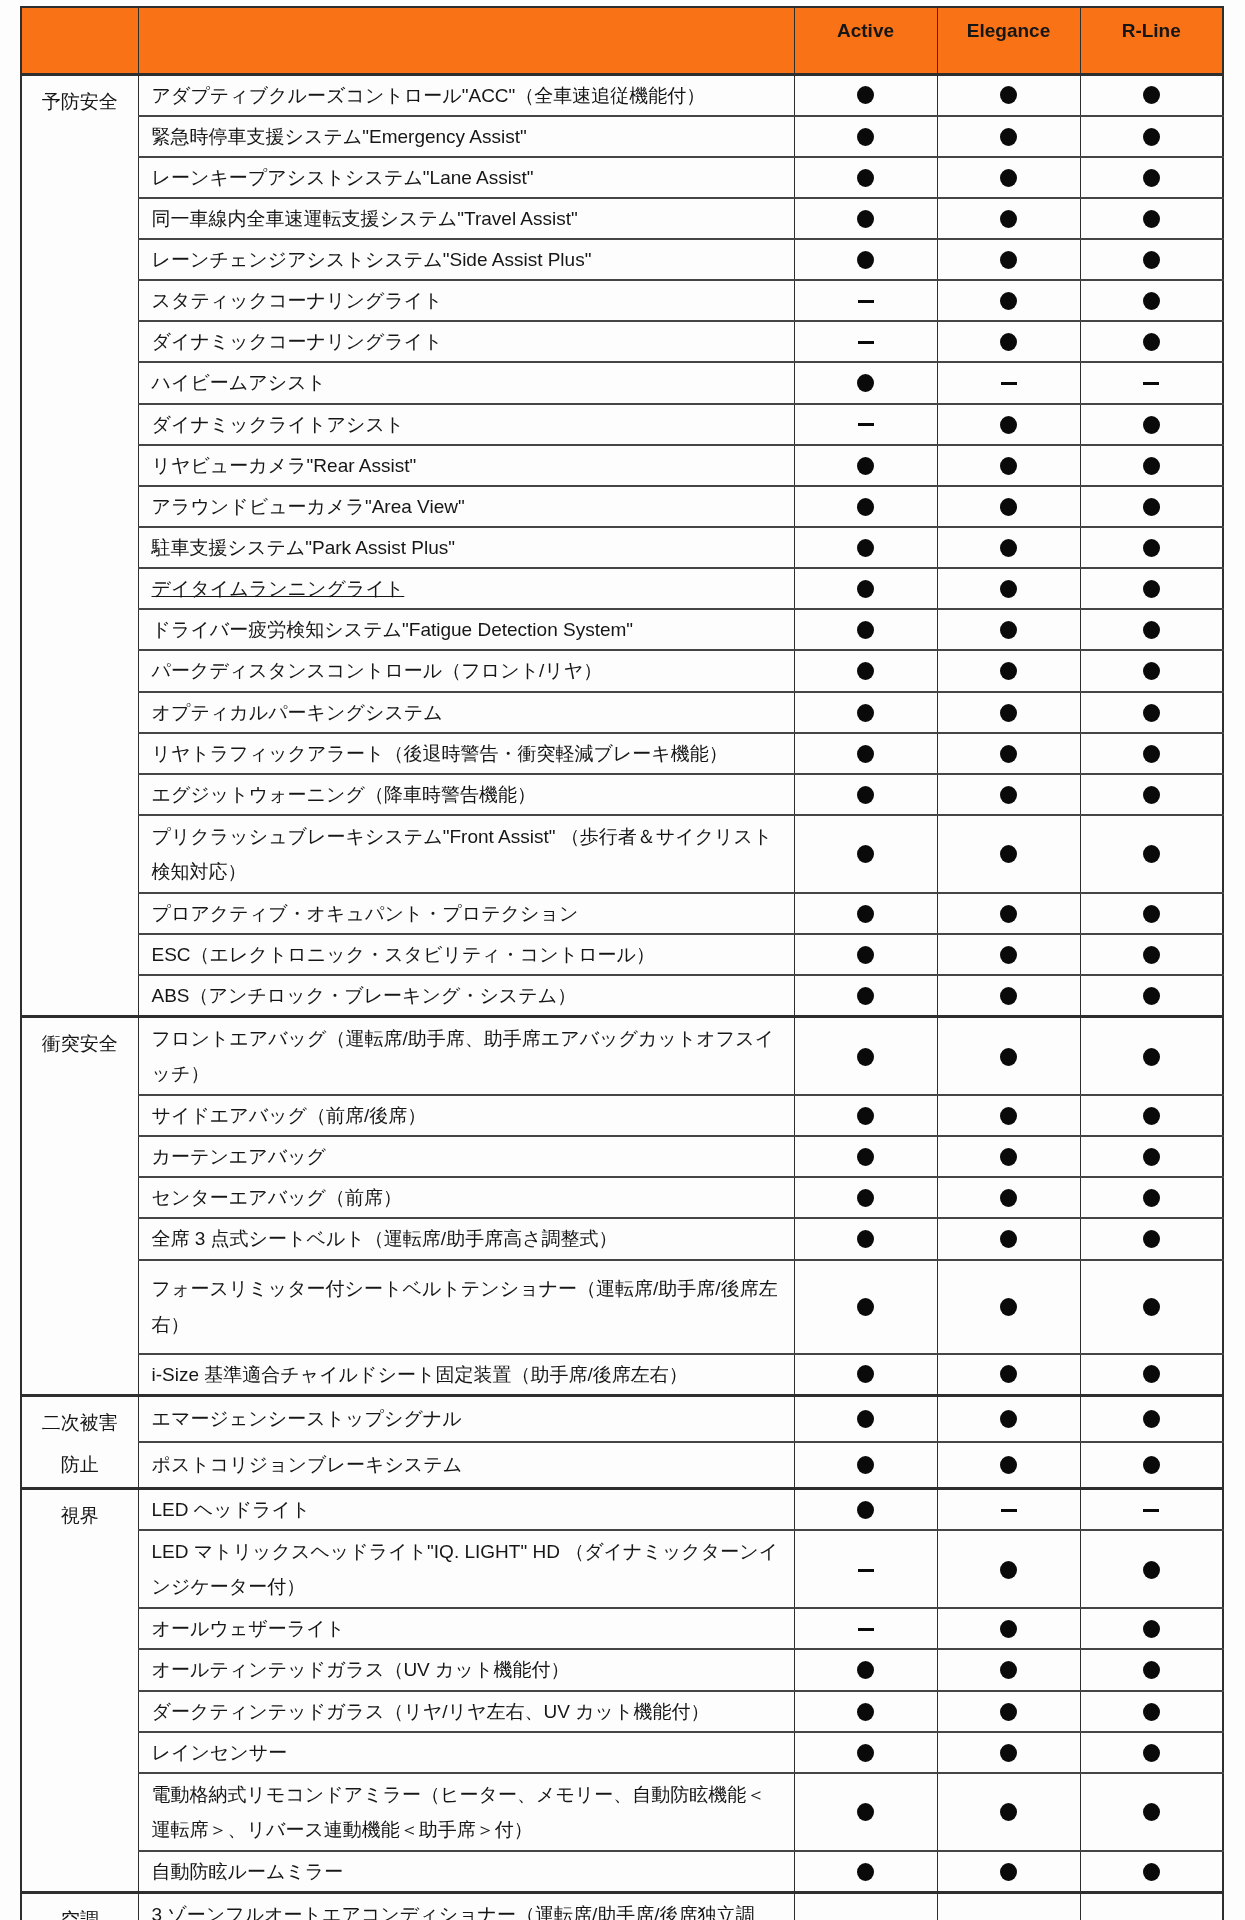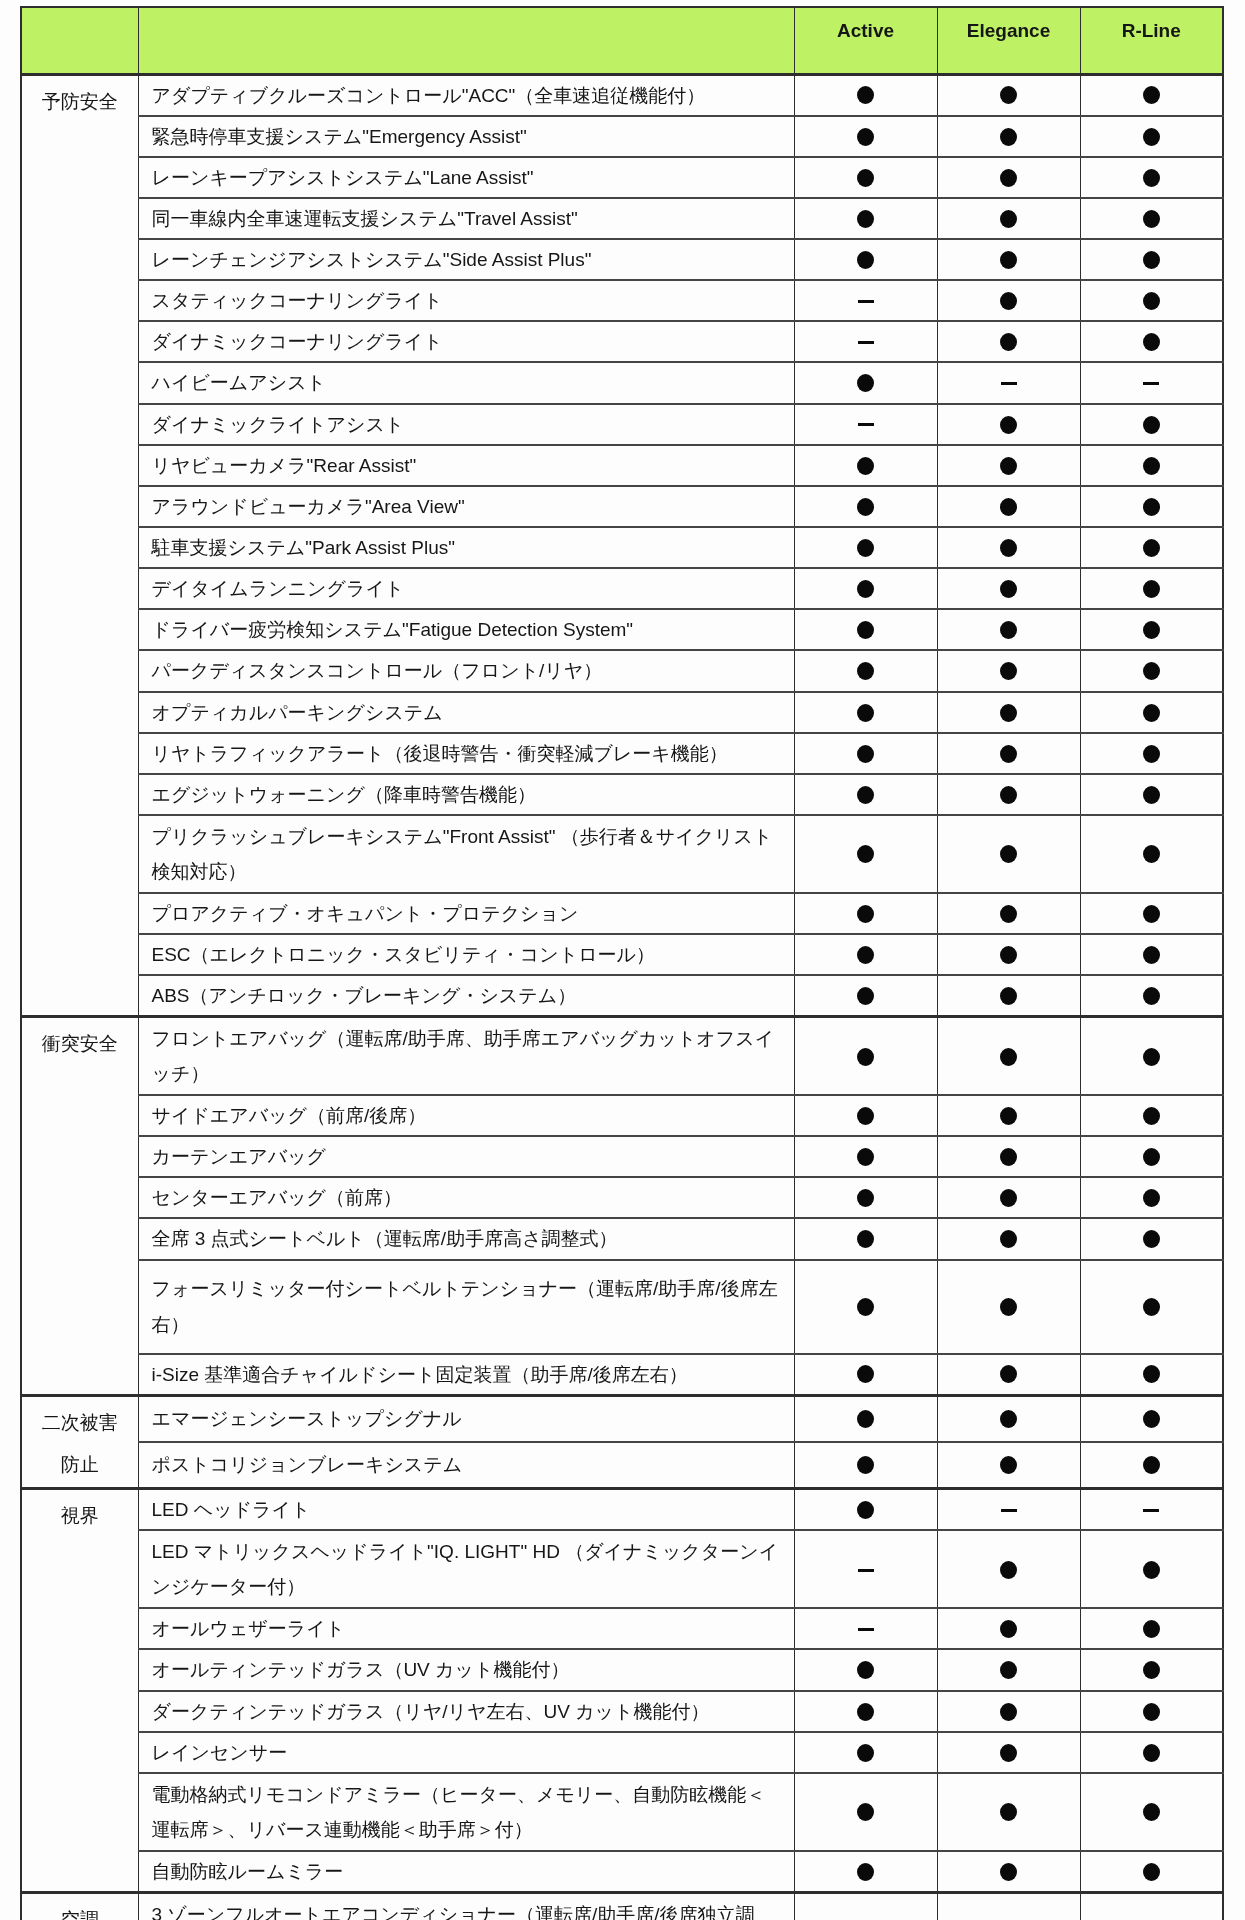--- a/index.html
+++ b/index.html
@@ -29,21 +29,21 @@
   th, td { border-left: 1px solid #2e2e2e; }
 
   thead th {
     height: 67px;
     vertical-align: top;
     padding-top: 12px;
     text-align: center;
     font-size: 19px;
     font-weight: bold;
     border-bottom: 3px solid #2e2e2e;
-    background: #bef264;
+    background: #f97316;
   }
 
   tr.feature-row > td { border-top: 2px solid #454545; }
   tr.section-start > td { border-top: 3px solid #2e2e2e; }
 
   td.category-cell {
     vertical-align: top;
     text-align: center;
     font-size: 19px;
     line-height: 2.25;
@@ -165,21 +165,21 @@
           <td class="mark-cell"><span class="dot"></span></td>
           <td class="mark-cell"><span class="dot"></span></td>
           <td class="mark-cell"><span class="dot"></span></td>
         </tr>
         <tr class="feature-row" style="height: 39px;">
           <td class="feature-cell">駐車支援システム"Park Assist Plus"</td>
           <td class="mark-cell"><span class="dot"></span></td>
           <td class="mark-cell"><span class="dot"></span></td>
           <td class="mark-cell"><span class="dot"></span></td>
         </tr>
-        <tr class="feature-row" style="height: 39px;">
+        <tr class="feature-row" style="height: 39px; text-decoration: underline;">
           <td class="feature-cell">デイタイムランニングライト</td>
           <td class="mark-cell"><span class="dot"></span></td>
           <td class="mark-cell"><span class="dot"></span></td>
           <td class="mark-cell"><span class="dot"></span></td>
         </tr>
         <tr class="feature-row" style="height: 39px;">
           <td class="feature-cell">ドライバー疲労検知システム"Fatigue Detection System"</td>
           <td class="mark-cell"><span class="dot"></span></td>
           <td class="mark-cell"><span class="dot"></span></td>
           <td class="mark-cell"><span class="dot"></span></td>

